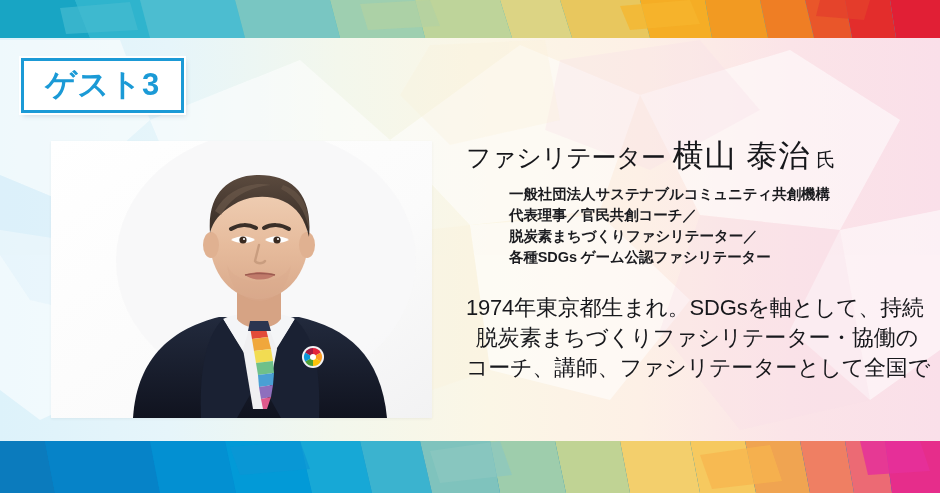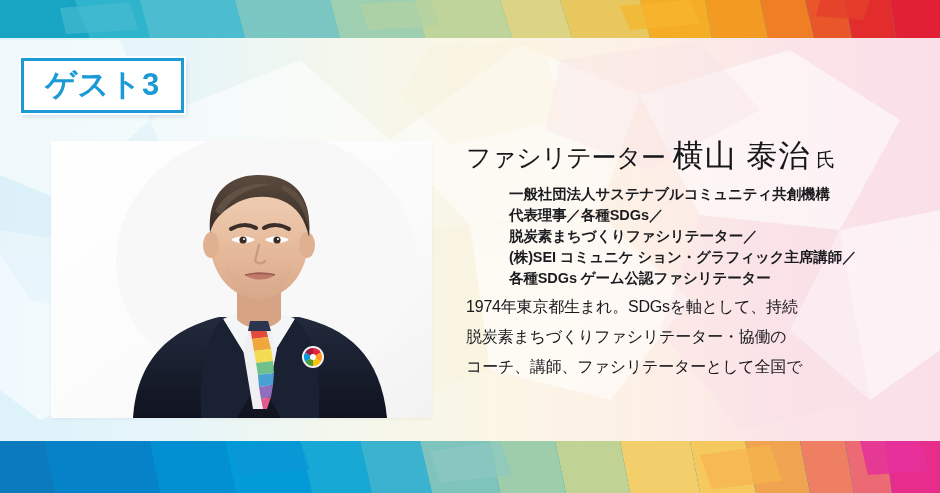--- a/index.html
+++ b/index.html
@@ -71,26 +71,27 @@
     font-size:14.5px;
     font-weight:bold;
     line-height:1.50;
     letter-spacing:-.1px;
     white-space:nowrap;
     margin-left:43px;
   }
   .affiliation div{ height:21px; }
 
   .bio{
-    margin-top:6px;
+    margin-top:23px;
     color:#17181c;
-    font-size:16px;
+    font-size:22px;
     line-height:1.52;
     letter-spacing:-.2px;
     white-space:nowrap;
+    text-align:right;
   }
   .bio div{ height:30px; }
 </style>
 </head>
 <body>
 
 <div id="slide">
 
   <svg class="bg-wash" viewBox="0 0 940 493" preserveAspectRatio="none" aria-hidden="true">
     <defs>
@@ -278,23 +279,22 @@
   </div>
 
   <div class="info">
 
     <div class="headline">
       <span class="role">ファシリテーター</span><span class="name">横山 泰治</span><span class="honorific">氏</span>
     </div>
 
     <div class="affiliation">
       <div>一般社団法人サステナブルコミュニティ共創機構</div>
-      <div>代表理事／各種SDGs／</div>
+      <div>代表理事／官民共創コーチ／</div>
       <div>脱炭素まちづくりファシリテーター／</div>
-      <div>(株)SEI コミュニケ ション・グラフィック主席講師／</div>
       <div>各種SDGs ゲーム公認ファシリテーター</div>
     </div>
 
     <div class="bio">
       <div>1974年東京都生まれ。SDGsを軸として、持続</div>
       <div>脱炭素まちづくりファシリテーター・協働の</div>
       <div>コーチ、講師、ファシリテーターとして全国で</div>
     </div>
 
   </div>

